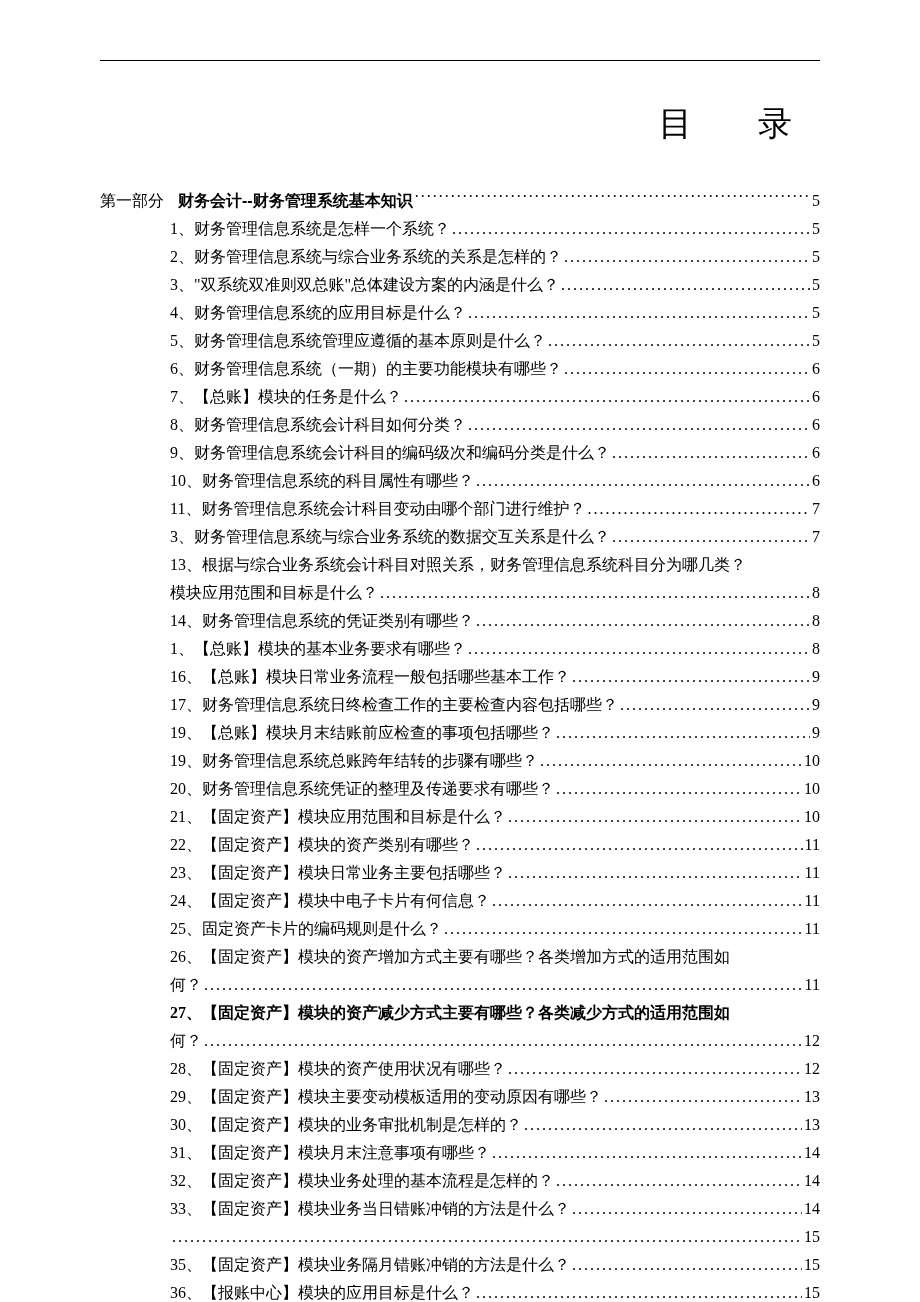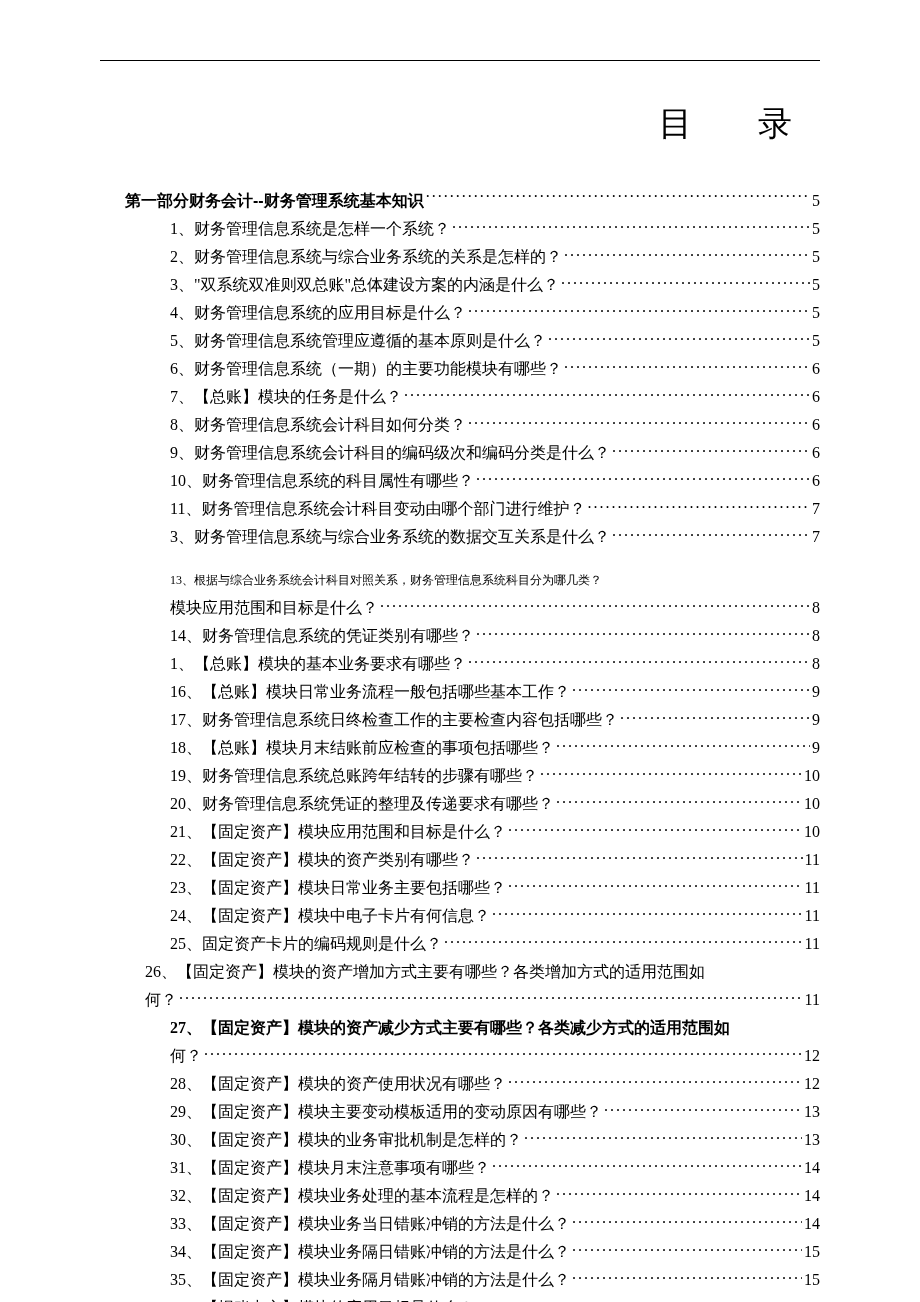--- a/index.html
+++ b/index.html
@@ -31,28 +31,27 @@
   .section-row {
     display: flex;
     align-items: baseline;
     font-size: 16px;
     line-height: 28px;
     white-space: nowrap;
   }
   .section-label {
     flex: 0 0 auto;
     font-family: "SimHei", "黑体", sans-serif;
-    font-weight: bold;
-    margin-left: 25px;
+    font-weight: normal;
   }
   .section-title {
     flex: 0 0 auto;
     font-family: "SimHei", "黑体", sans-serif;
     font-weight: bold;
-    margin-left: 0;
+    margin-left: 14px;
   }
   .leader {
     flex: 1 1 auto;
     overflow: hidden;
     position: relative;
     height: 1em;
     margin: 0 2px;
   }
   .leader::after {
     content: ".......................................................................................................................................................................................................";
@@ -62,21 +61,21 @@
     bottom: 0;
     letter-spacing: 2px;
     color: #000;
     font-family: "SimSun", serif;
   }
   .pg {
     flex: 0 0 auto;
   }
   .toc-row {
     display: flex;
-    align-items: center;
+    align-items: flex-end;
     font-size: 16px;
     line-height: 28px;
     margin-left: 70px;
     white-space: nowrap;
   }
   .toc-text {
     flex: 0 0 auto;
   }
 </style>
 </head>
@@ -149,21 +148,21 @@
         <span class="toc-text">11、财务管理信息系统会计科目变动由哪个部门进行维护？</span>
         <span class="leader"></span>
         <span class="pg">7</span>
       </div>
       <div class="toc-row">
         <span class="toc-text">3、财务管理信息系统与综合业务系统的数据交互关系是什么？</span>
         <span class="leader"></span>
         <span class="pg">7</span>
       </div>
       <div style="margin-left: 70px;">
-        <div style="font-size: 12px; line-height: 28px; margin-top: 15px;">13、根据与综合业务系统会计科目对照关系，财务管理信息系统科目分为哪几类？</div>
+        <div style="font-size: 16px; line-height: 28px;">13、根据与综合业务系统会计科目对照关系，财务管理信息系统科目分为哪几类？</div>
         <div class="toc-row" style="margin-left: 0px;">
           <span class="toc-text">模块应用范围和目标是什么？</span>
           <span class="leader"></span>
           <span class="pg">8</span>
         </div>
       </div>
       <div class="toc-row">
         <span class="toc-text">14、财务管理信息系统的凭证类别有哪些？</span>
         <span class="leader"></span>
         <span class="pg">8</span>
@@ -177,21 +176,21 @@
         <span class="toc-text">16、【总账】模块日常业务流程一般包括哪些基本工作？</span>
         <span class="leader"></span>
         <span class="pg">9</span>
       </div>
       <div class="toc-row">
         <span class="toc-text">17、财务管理信息系统日终检查工作的主要检查内容包括哪些？</span>
         <span class="leader"></span>
         <span class="pg">9</span>
       </div>
       <div class="toc-row">
-        <span class="toc-text">18、【总账】模块月末结账前应检查的事项包括哪些？</span>
+        <span class="toc-text">19、【总账】模块月末结账前应检查的事项包括哪些？</span>
         <span class="leader"></span>
         <span class="pg">9</span>
       </div>
       <div class="toc-row">
         <span class="toc-text">19、财务管理信息系统总账跨年结转的步骤有哪些？</span>
         <span class="leader"></span>
         <span class="pg">10</span>
       </div>
       <div class="toc-row">
         <span class="toc-text">20、财务管理信息系统凭证的整理及传递要求有哪些？</span>
@@ -216,21 +215,21 @@
       <div class="toc-row">
         <span class="toc-text">24、【固定资产】模块中电子卡片有何信息？</span>
         <span class="leader"></span>
         <span class="pg">11</span>
       </div>
       <div class="toc-row">
         <span class="toc-text">25、固定资产卡片的编码规则是什么？</span>
         <span class="leader"></span>
         <span class="pg">11</span>
       </div>
-      <div style="margin-left: 45px;">
+      <div style="margin-left: 70px;">
         <div style="font-size: 16px; line-height: 28px;">26、【固定资产】模块的资产增加方式主要有哪些？各类增加方式的适用范围如</div>
         <div class="toc-row" style="margin-left: 0px;">
           <span class="toc-text">何？</span>
           <span class="leader"></span>
           <span class="pg">11</span>
         </div>
       </div>
       <div style="margin-left: 70px;">
         <div style="font-size: 16px; line-height: 28px; font-weight: bold;">27、【固定资产】模块的资产减少方式主要有哪些？各类减少方式的适用范围如</div>
         <div class="toc-row" style="margin-left: 0px;">
@@ -263,21 +262,20 @@
         <span class="toc-text">32、【固定资产】模块业务处理的基本流程是怎样的？</span>
         <span class="leader"></span>
         <span class="pg">14</span>
       </div>
       <div class="toc-row">
         <span class="toc-text">33、【固定资产】模块业务当日错账冲销的方法是什么？</span>
         <span class="leader"></span>
         <span class="pg">14</span>
       </div>
       <div class="toc-row">
-        <span class="toc-text">34、【固定资产】模块业务隔日错账冲销的方法是什么？</span>
         <span class="leader"></span>
         <span class="pg">15</span>
       </div>
       <div class="toc-row">
         <span class="toc-text">35、【固定资产】模块业务隔月错账冲销的方法是什么？</span>
         <span class="leader"></span>
         <span class="pg">15</span>
       </div>
       <div class="toc-row">
         <span class="toc-text">36、【报账中心】模块的应用目标是什么？</span>

